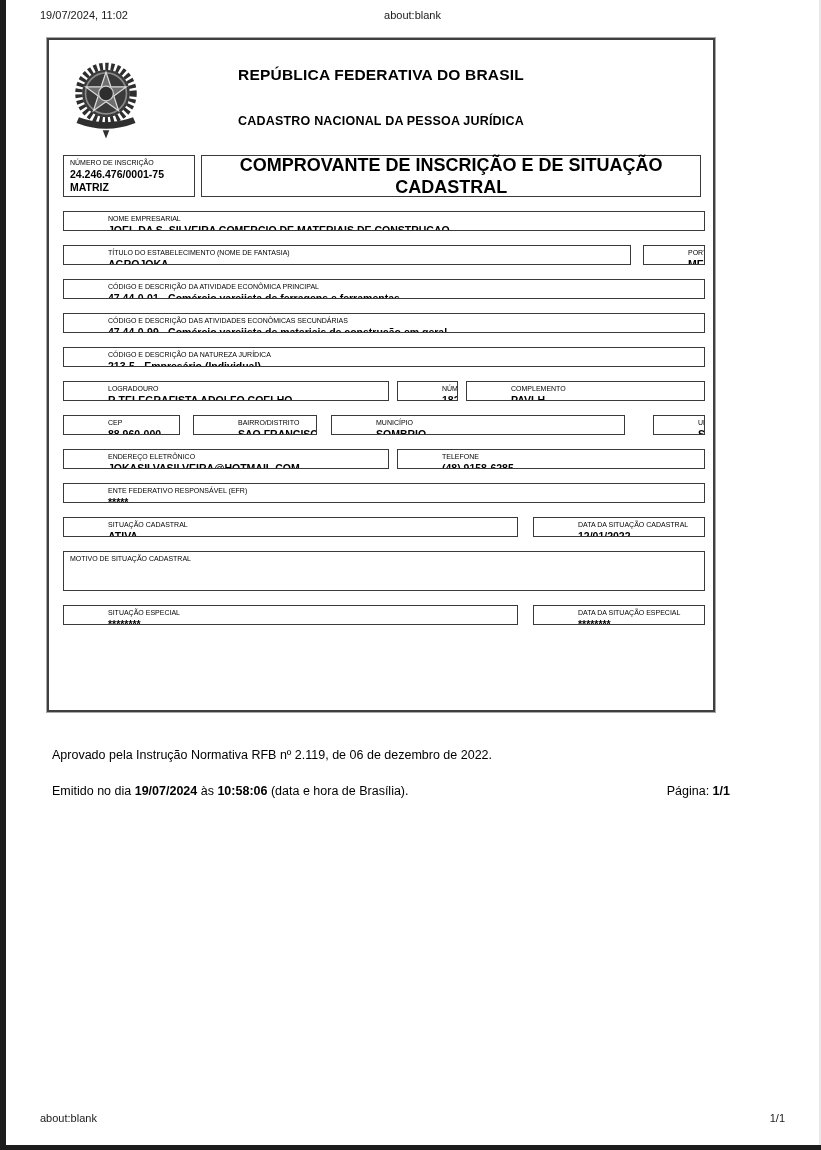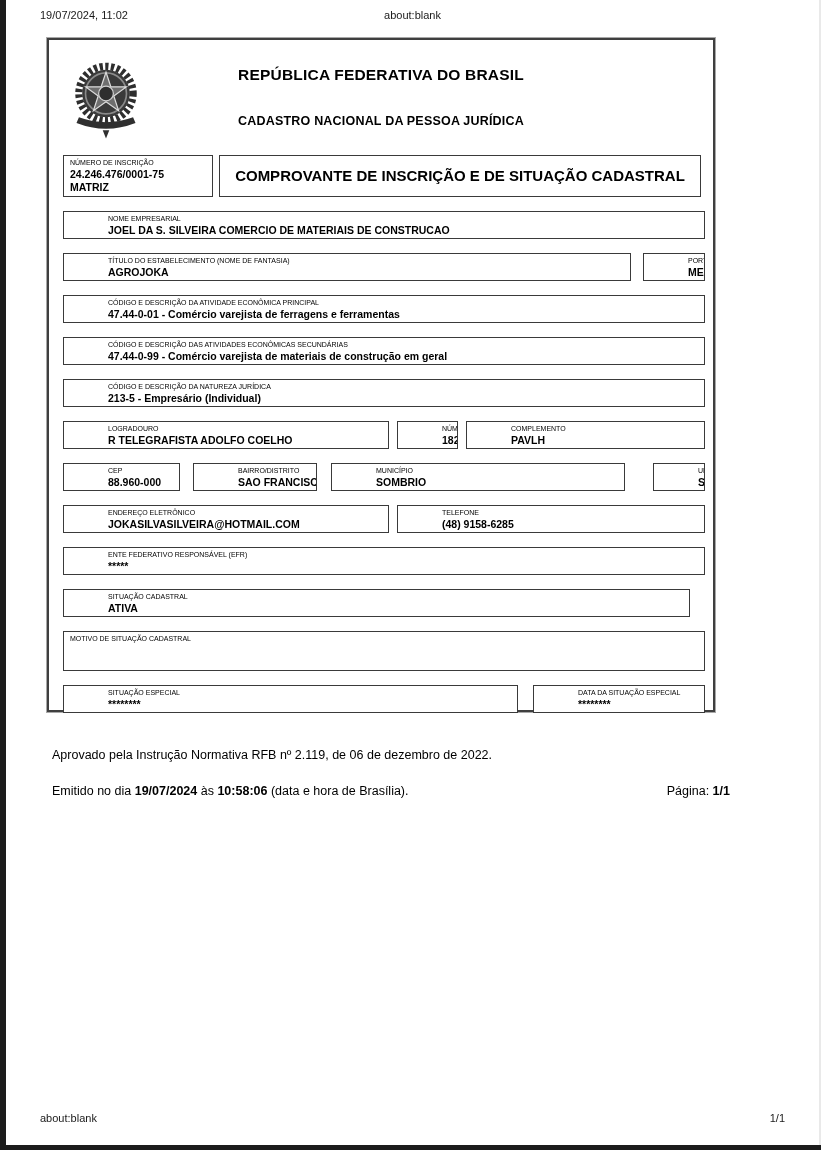--- a/index.html
+++ b/index.html
@@ -27,28 +27,28 @@
   .doc-subtitle { text-align:center; margin-top:30px; font-size:12.5px; font-weight:bold; letter-spacing:.2px; }
 
   .rows { position:absolute; left:14px; top:115px; width:642px;
     display:flex; flex-direction:column; gap:14px; }
   .row { display:flex;border-radius:8px; }
 
   .fbox { border:1px solid #3a3a3a; background:#fff; padding:3px 6px 2px 6px; overflow:hidden; }
   .flabel { font-size:7px; line-height:1.25; color:#000; white-space:nowrap; }
   .fvalue { font-size:10.5px; line-height:1.3; font-weight:bold; white-space:nowrap; }
 
-  .h-std { height:28px;padding-left:44px; }
+  .h-std { height:20px;padding-left:44px; }
   .h-tall { height:42px; }
   .h-motivo { height:40px; }
 
   .grow { flex:1 1 auto; }
 
   .comprovante-box { border:1px solid #3a3a3a; display:flex; align-items:center; justify-content:center;
-    text-align:center; font-weight:bold; font-size:15px; line-height:1.25; padding:2px 14px; }
+    text-align:center; font-weight:bold; font-size:18px; line-height:1.25; padding:2px 14px; }
 
   
   .w-num-insc { width:150px; margin-right:6px; }
   .w-comprov  { flex:1 1 auto; margin-right:4px; }
   .w-abertura { width:153px; }
 
   .w-titulo { flex:1 1 auto; margin-right:12px; }
   .w-porte  { width:62px; }
 
   .w-logradouro { width:326px; margin-right:8px; }
@@ -198,20 +198,24 @@
         <div class="flabel">ENTE FEDERATIVO RESPONSÁVEL (EFR)</div>
         <div class="fvalue">*****</div>
       </div>
     </div>
 
     <div class="row">
       <div class="fbox h-std w-sit-left">
         <div class="flabel">SITUAÇÃO CADASTRAL</div>
         <div class="fvalue">ATIVA</div>
       </div>
+      <div class="fbox h-std w-sit-right">
+        <div class="flabel">DATA DA SITUAÇÃO CADASTRAL</div>
+        <div class="fvalue">12/01/2022</div>
+      </div>
     </div>
 
     <div class="row">
       <div class="fbox h-motivo grow">
         <div class="flabel">MOTIVO DE SITUAÇÃO CADASTRAL</div>
         <div class="fvalue"></div>
       </div>
     </div>
 
     <div class="row">

